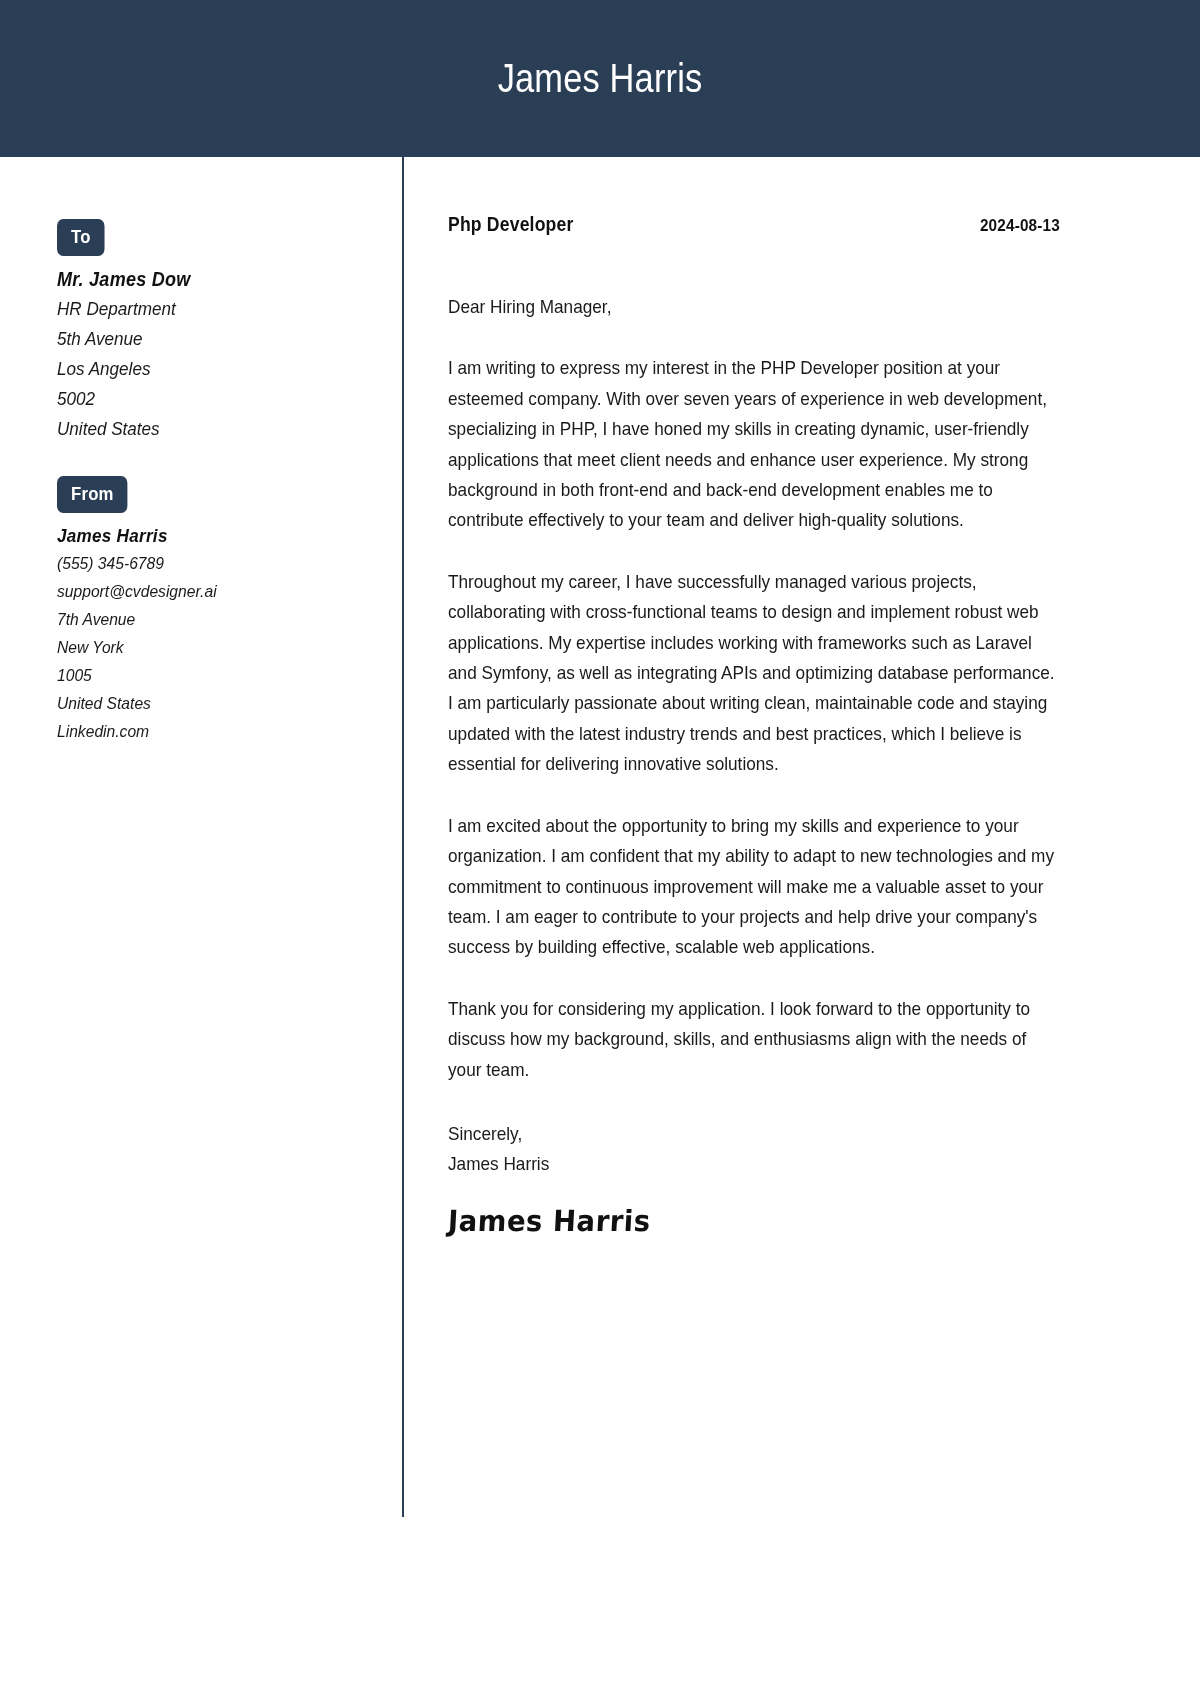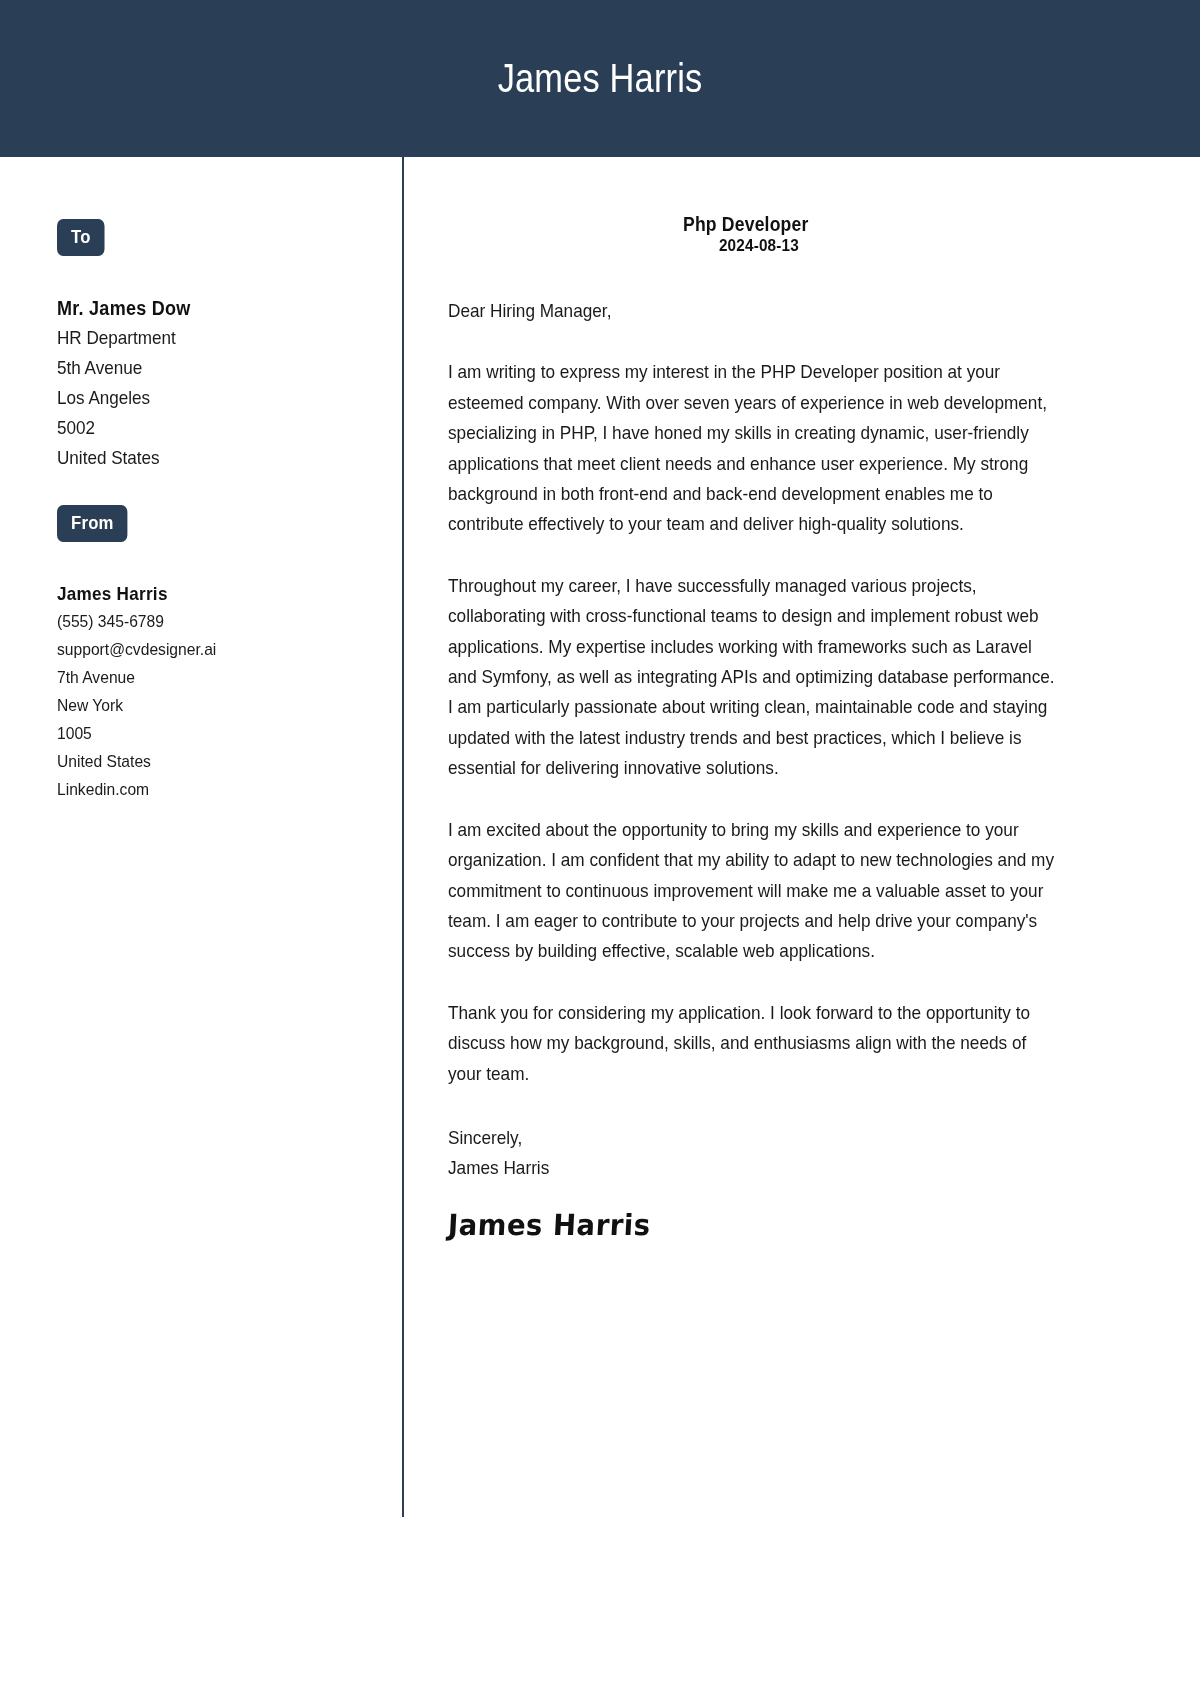--- a/index.html
+++ b/index.html
@@ -57,21 +57,22 @@
     color: #ffffff;
     font-size: 19px;
     font-weight: 700;
     border-radius: 7px;
     padding: 7px 16px 8px 16px;
     letter-spacing: 0.2px;
     transform: scaleX(0.88);
     transform-origin: left center;
   }
   .addr-block {
-    margin-top: 37px;
+    margin-top: 8px;
+    font-style: italic;
   }
   .addr-name {
     font-size: 20px;
     font-weight: 700;
     line-height: 30px;
     letter-spacing: 0.3px;
     color: #111111;
     transform: scaleX(0.9);
     transform-origin: left center;
   }
@@ -114,24 +115,23 @@
 
   
   .letter {
     flex: 1 1 auto;
     box-sizing: border-box;
     padding: 56px 140px 0 44px;
     min-height: 1360px;
   }
   .letter-head {
     display: flex;
-    align-items: center;
+    align-items: flex-end;
     justify-content: space-between;
-    margin-bottom: 40px;
-    flex-direction: column;
+    margin-bottom: 56px;
   }
   .job-title {
     font-size: 20px;
     font-weight: 700;
     color: #111111;
     letter-spacing: 0.2px;
     transform: scaleX(0.88);
     transform-origin: left center;
   }
   .letter-date {

